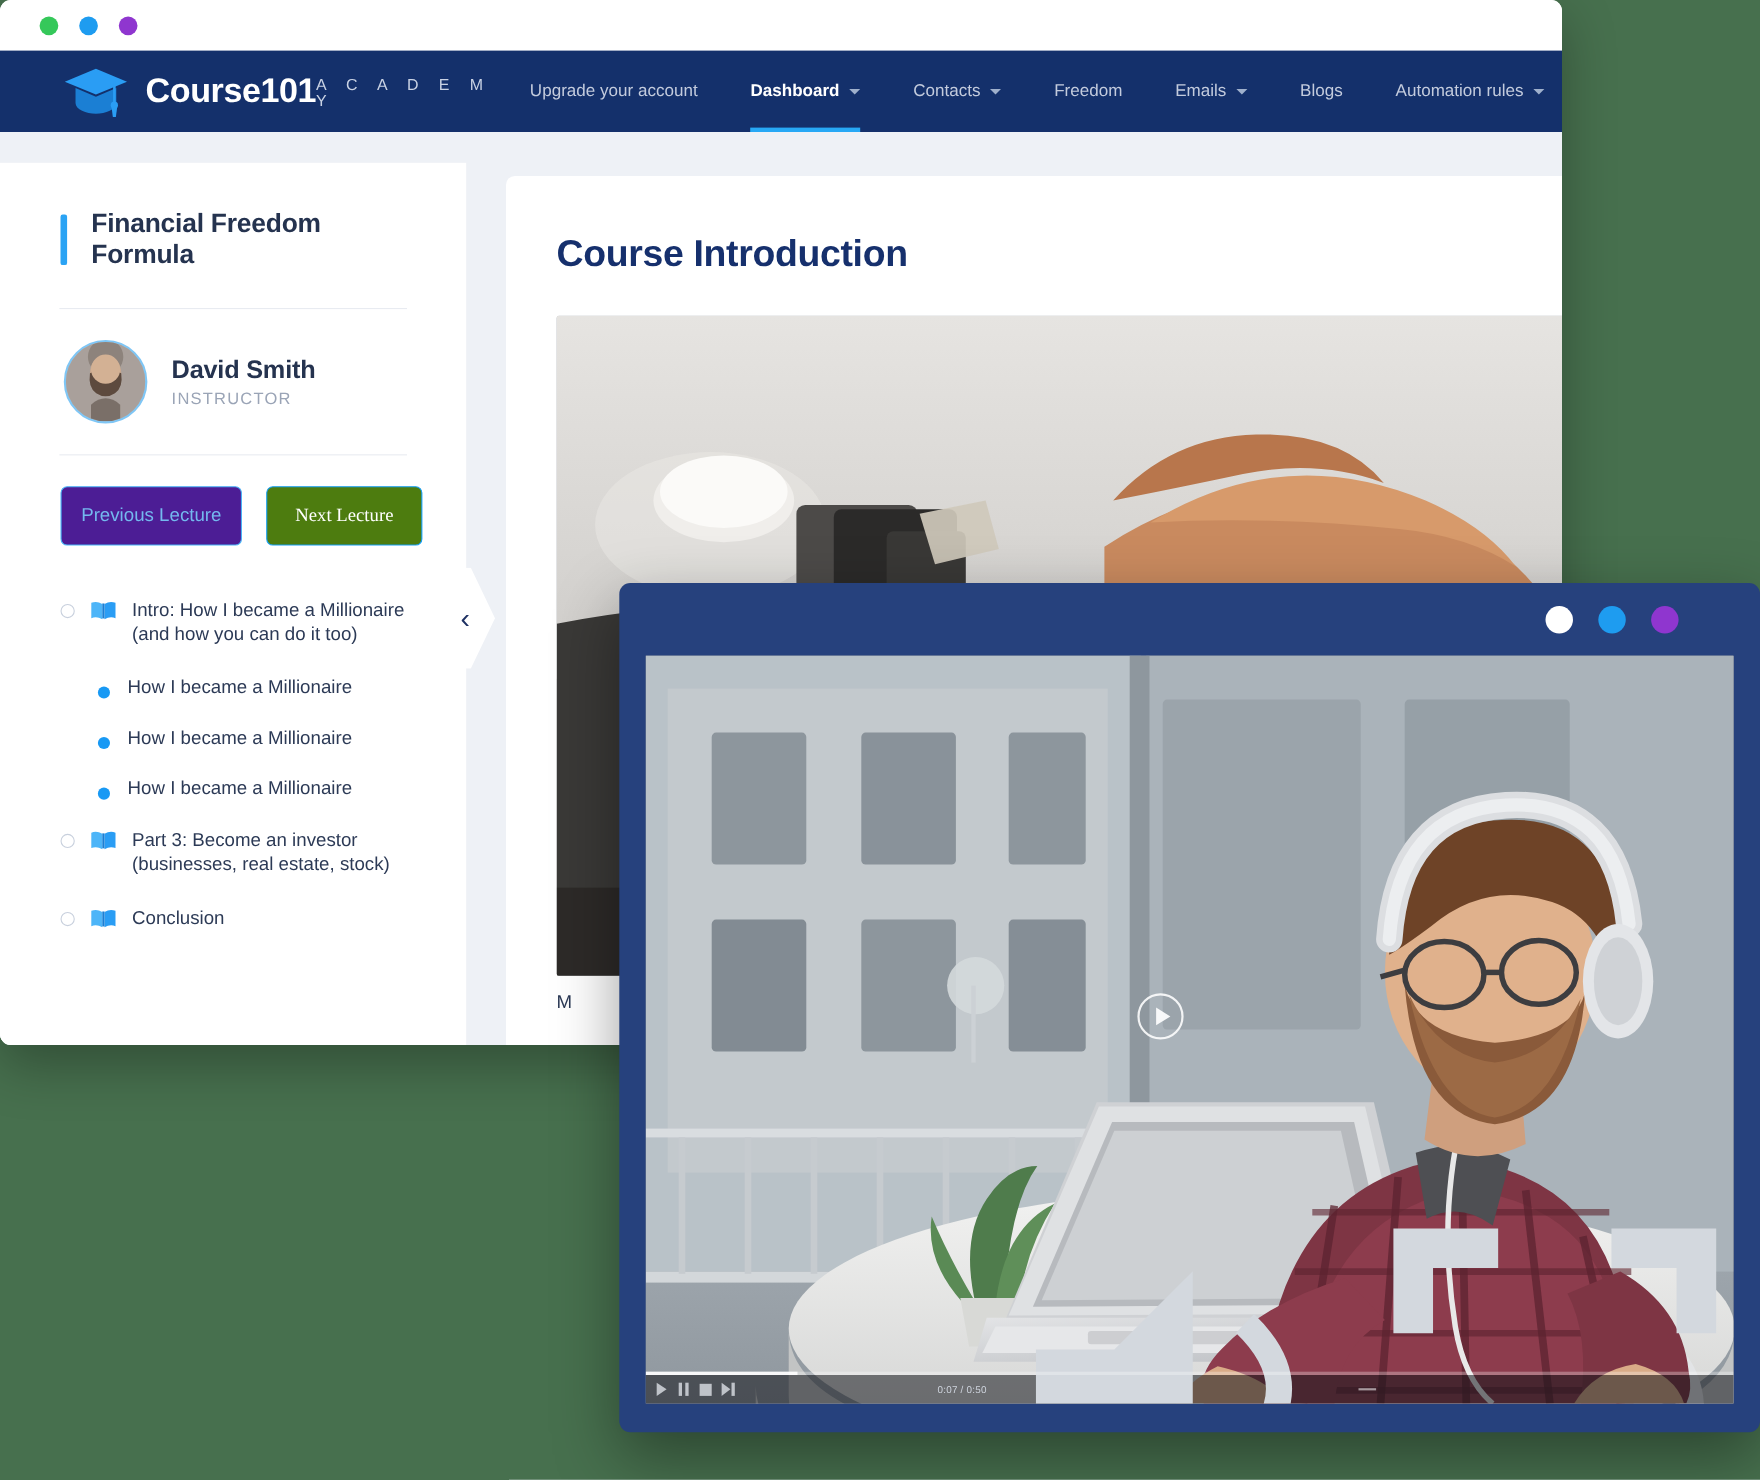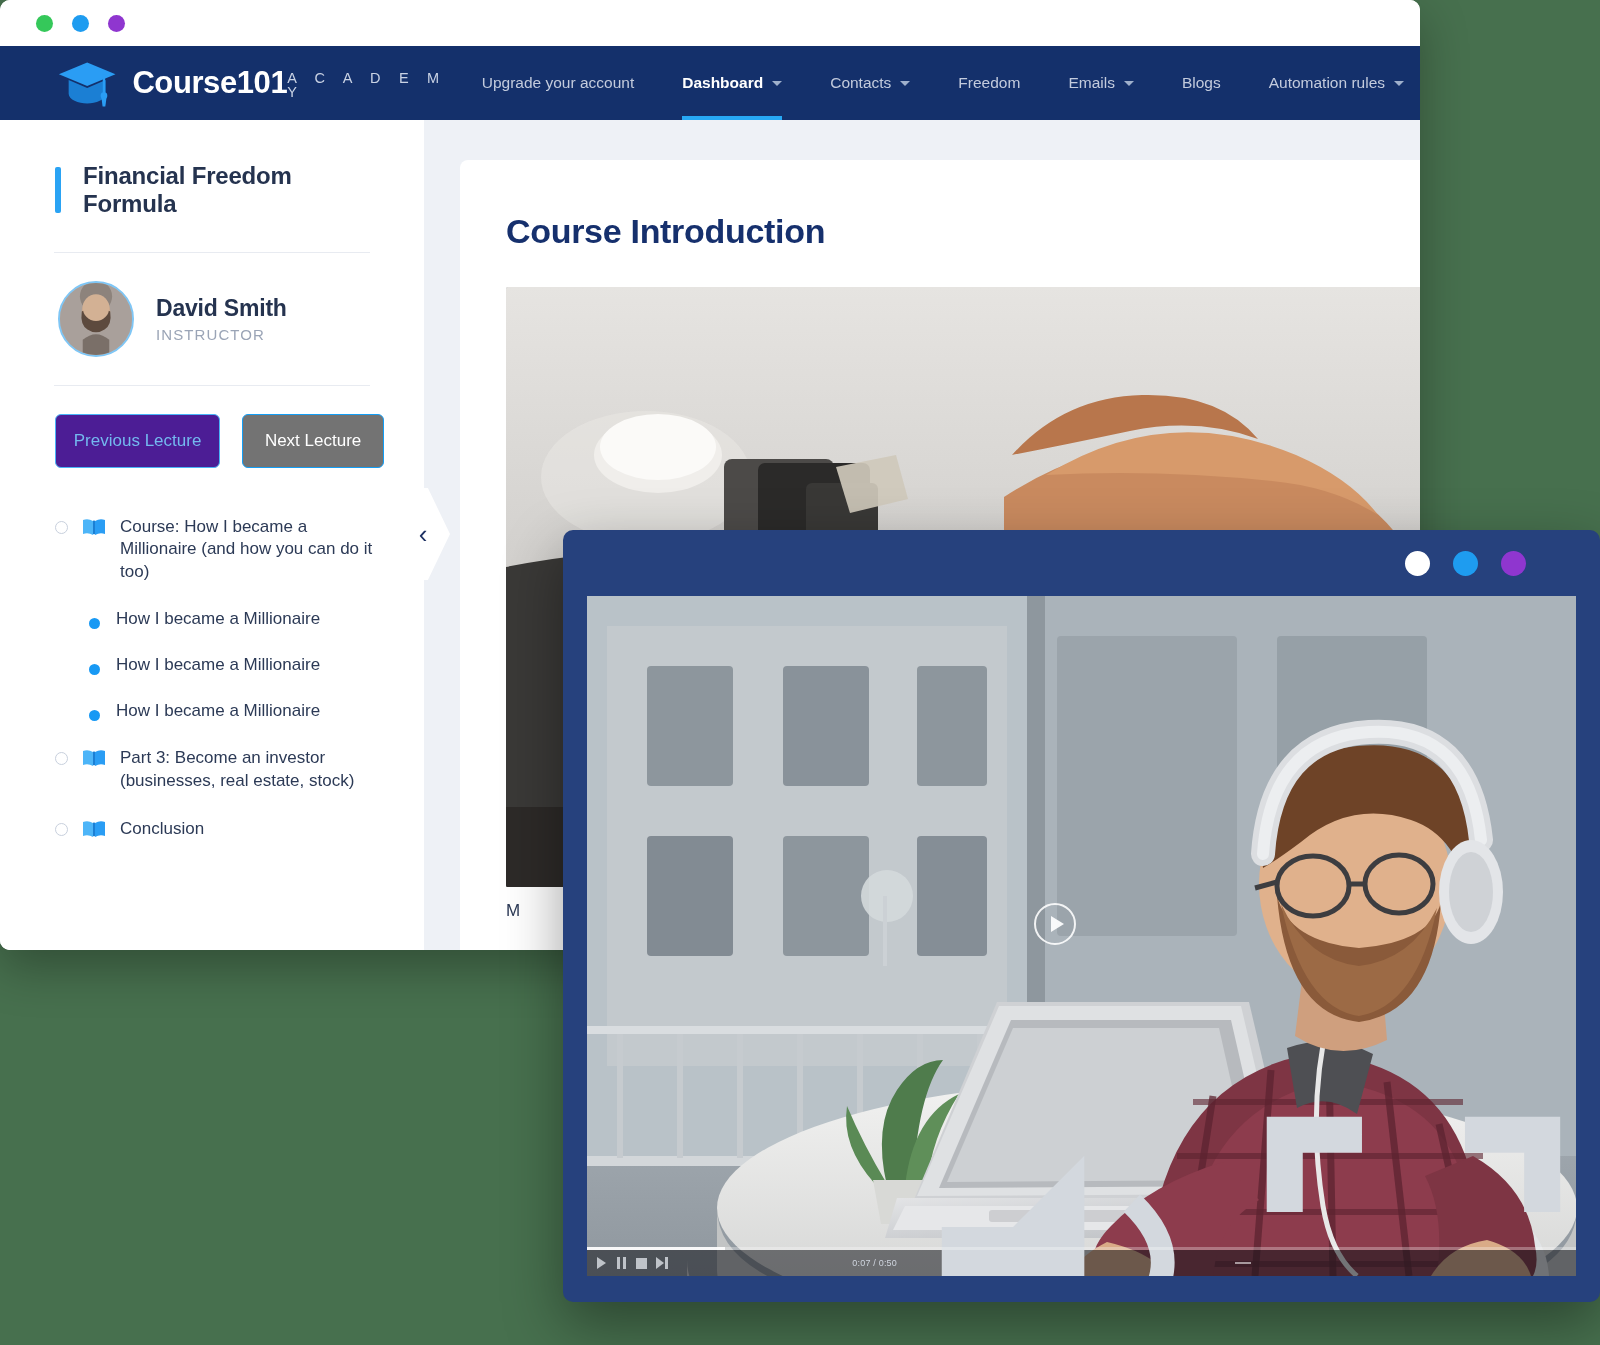--- a/index.html
+++ b/index.html
@@ -49,41 +49,41 @@
   .navitem.active::after {
     content: ""; position: absolute; left: 16px; right: 16px; bottom: 0;
     height: 4px; background: #27a8f5;
   }
   .caret { width: 0; height: 0; border-left: 5px solid transparent; border-right: 5px solid transparent; border-top: 5px solid #9fb0cc; display: inline-block; }
 
   
   .bodysplit { display: flex; height: 830px; background: #eef1f6; }
 
   
-  .sidebar { width: 424px; background: #ffffff; padding: 0 0 0 0; position: relative; flex: none; }
+  .sidebar { width: 424px; background: #ffffff; padding: 0 0 0 0; position: relative; flex: none; margin-top: 28px; }
   .course-title-row { display: flex; align-items: center; gap: 22px; padding: 42px 40px 34px 55px; }
   .title-bar { width: 6px; height: 46px; background: #2aa3f4; border-radius: 2px; flex: none; }
   .course-title { font-size: 24px; font-weight: bold; color: #25334f; letter-spacing: -.2px; }
 
   .divider { height: 1px; background: #e8ebf1; margin: 0 54px; }
 
   .instructor { display: flex; align-items: center; gap: 22px; padding: 28px 40px 28px 58px; }
   .avatar {
     width: 76px; height: 76px; border-radius: 50%;
     border: 2px solid #7fc6f5; flex: none; overflow: hidden;
     background: #b7aca6; position: relative;
   }
   .avatar svg { display: block; width: 100%; height: 100%; }
   .inst-name { font-size: 23px; font-weight: bold; color: #25334f; letter-spacing: -.2px; }
   .inst-role { font-size: 15px; color: #9aa4b6; letter-spacing: 1.1px; margin-top: 4px; }
 
   .lecture-btns { display: flex; gap: 22px; padding: 28px 40px 0 55px; }
   .btn { border-radius: 6px; font-size: 17px; cursor: pointer; height: 54px; display: flex; align-items: center; justify-content: center; }
   .btn-prev { background: #4c1d95; border: 1.6px solid #49b4f7; color: #74b9ef; width: 184px; }
-  .btn-next { background: #737373; border: 1.6px solid #139ef5; color: #ffffff; width: 158px; }
+  .btn-next { background: #4d7c0f; border: 1.6px solid #139ef5; color: #ffffff; width: 158px; font-family: Liberation Serif, serif; }
 
   .lectures { padding: 48px 40px 0 55px; }
   .lec-item { display: flex; align-items: flex-start; gap: 14px; margin-bottom: 26px; cursor: pointer; }
   .lec-circle { width: 13px; height: 13px; border-radius: 50%; border: 1.4px solid #c8d0dd; flex: none; margin-top: 5px; }
   .book-icon { width: 24px; height: 20px; flex: none; margin-top: 1px; }
   .lec-label { font-size: 17px; color: #2c3a56; line-height: 1.32; font-weight: 500; }
   .lec-sub { display: flex; align-items: flex-end; gap: 16px; margin: 0 0 26px 34px; cursor: pointer; }
   .bullet { width: 11px; height: 11px; border-radius: 50%; background: #1899f4; flex: none; }
   .sub-label { font-size: 17px; color: #2c3a56; font-weight: 500; }
 
@@ -250,21 +250,21 @@
 
         <div class="lectures">
 
           <div class="lec-item">
             <span class="lec-circle"></span>
             <svg class="book-icon" viewBox="0 0 24 20">
               <path d="M1 3 q5 -2 10 1 l0 14 q-5 -3 -10 -1Z" fill="#4db5f8"></path>
               <path d="M23 3 q-5 -2 -10 1 l0 14 q5 -3 10 -1Z" fill="#2a9df4"></path>
               <rect x="11" y="3.6" width="2" height="13.6" fill="#1b7fd4"></rect>
             </svg>
-            <span class="lec-label">Course: How I became a Millionaire (and how you can do it too)</span>
+            <span class="lec-label">Intro: How I became a Millionaire (and how you can do it too)</span>
           </div>
 
           <div class="lec-sub">
             <span class="bullet"></span>
             <span class="sub-label">How I became a Millionaire</span>
           </div>
           <div class="lec-sub">
             <span class="bullet"></span>
             <span class="sub-label">How I became a Millionaire</span>
           </div>

